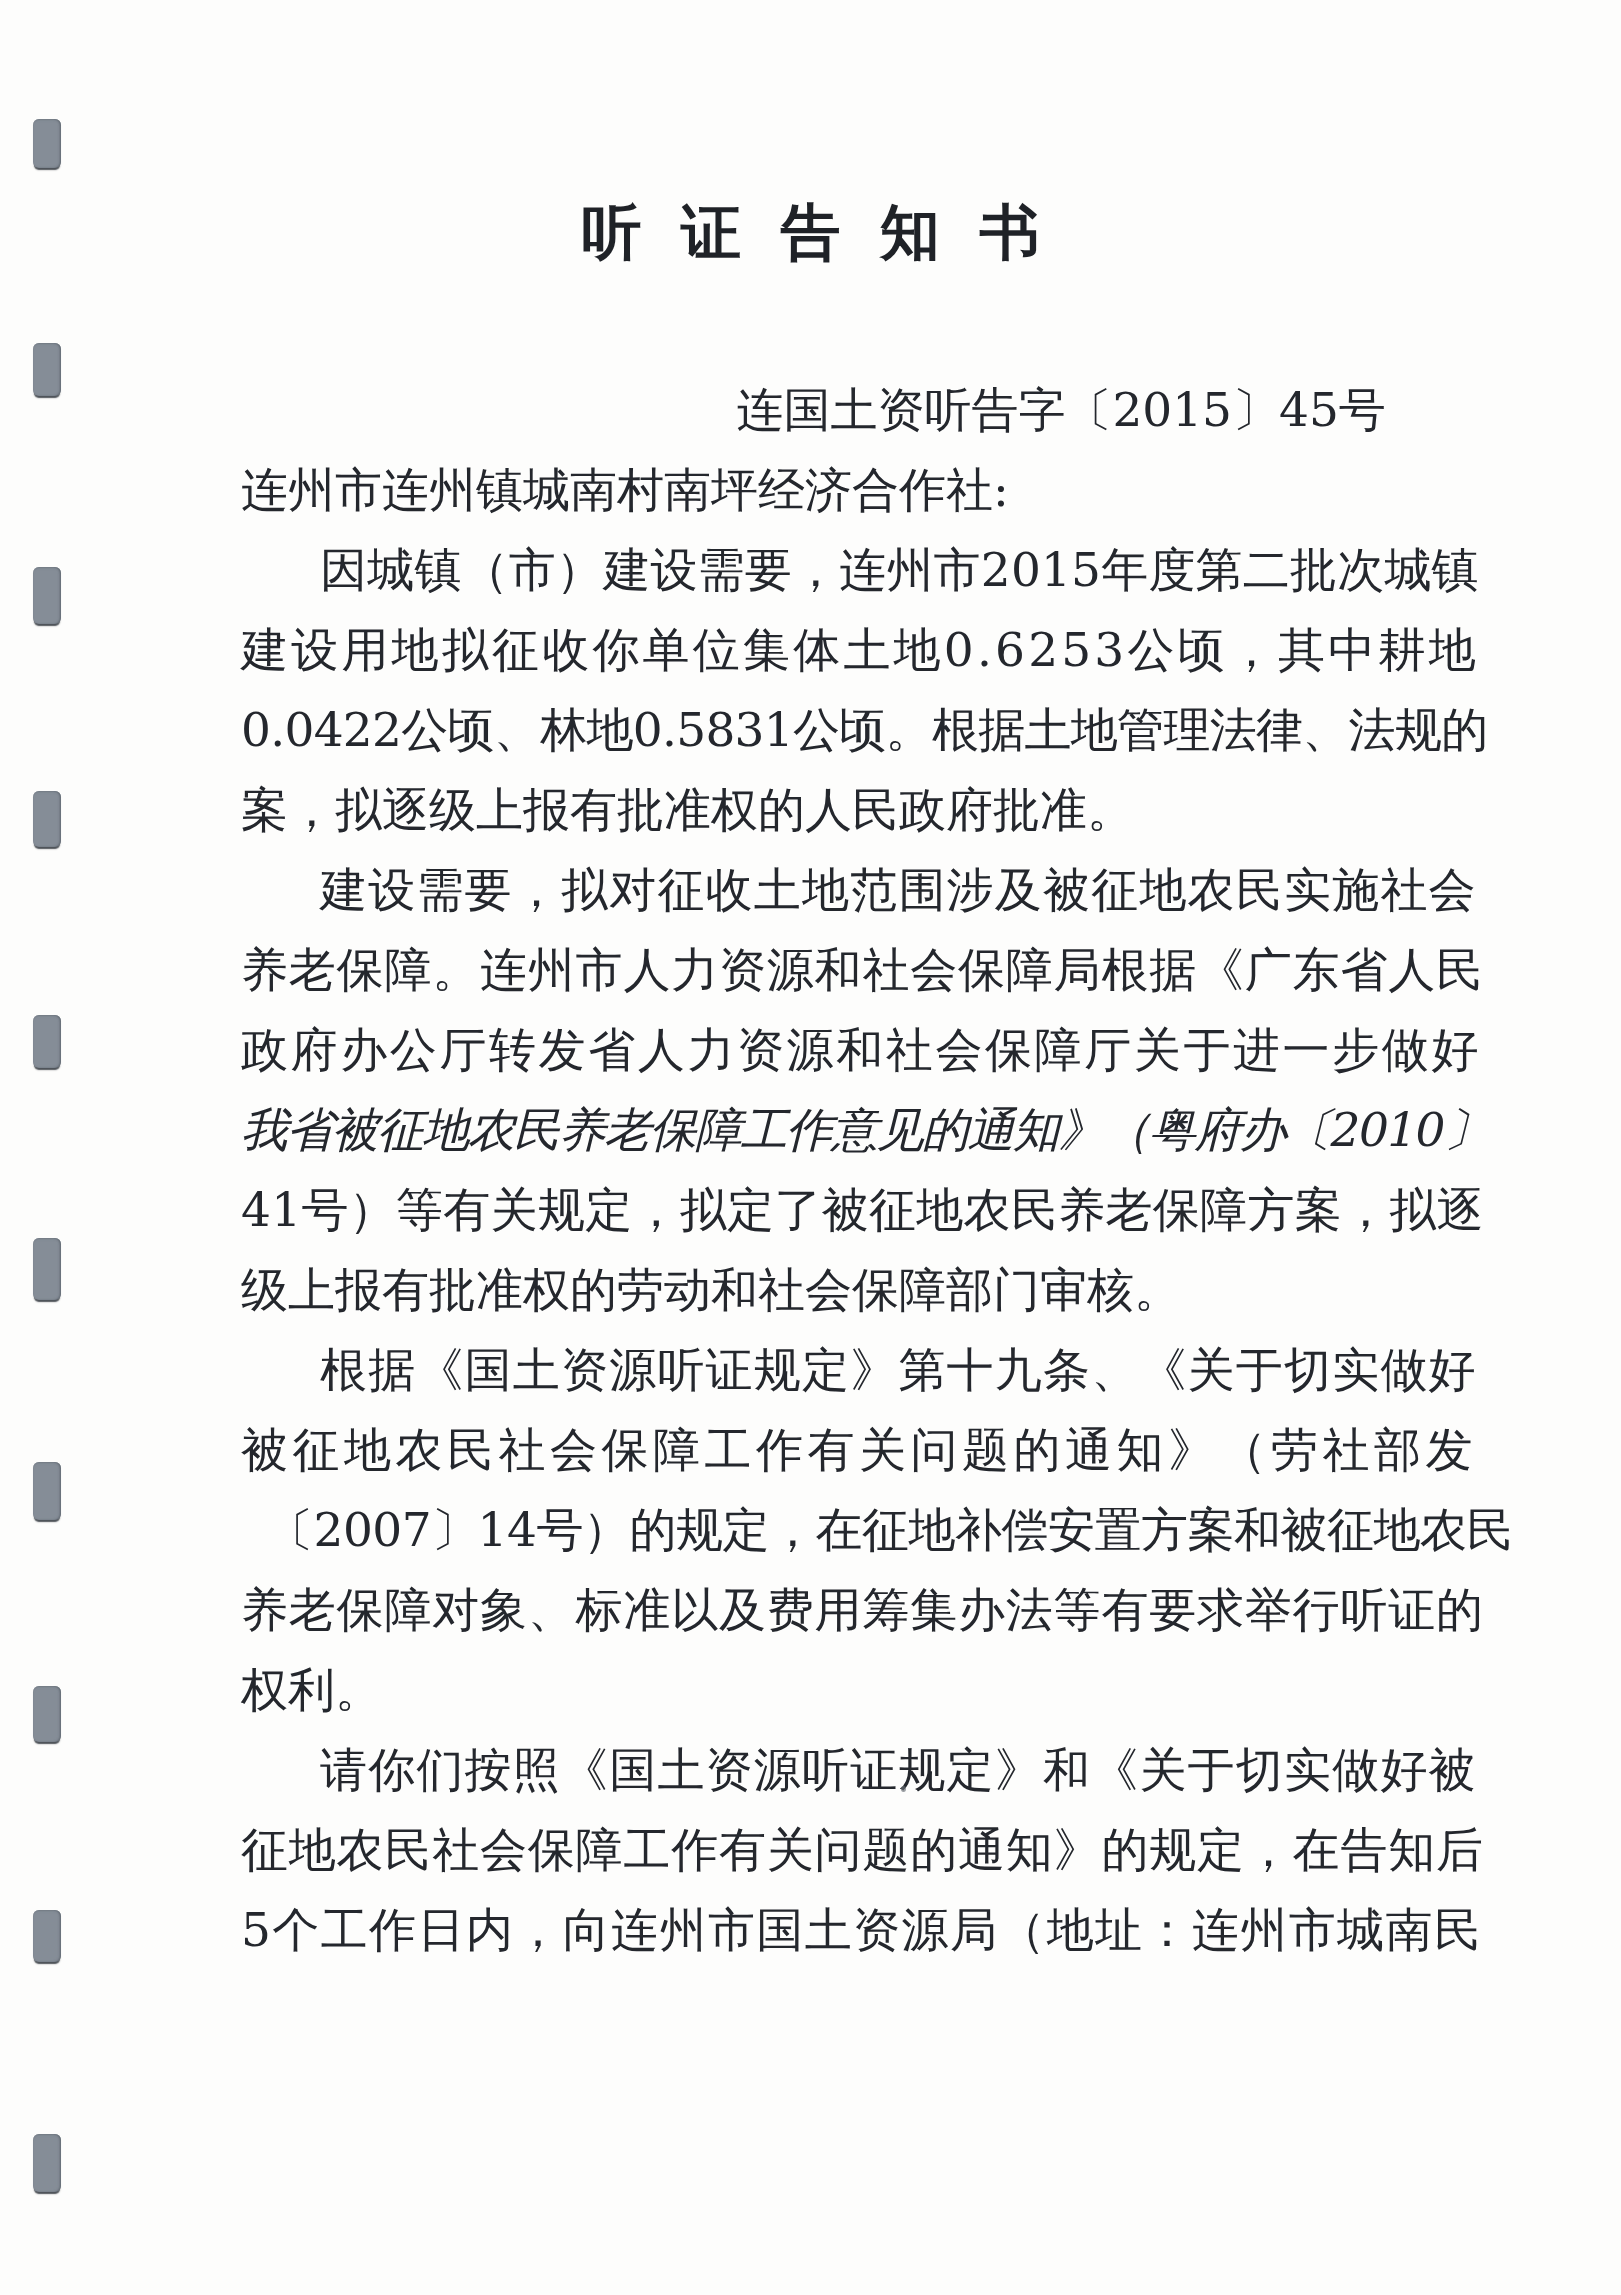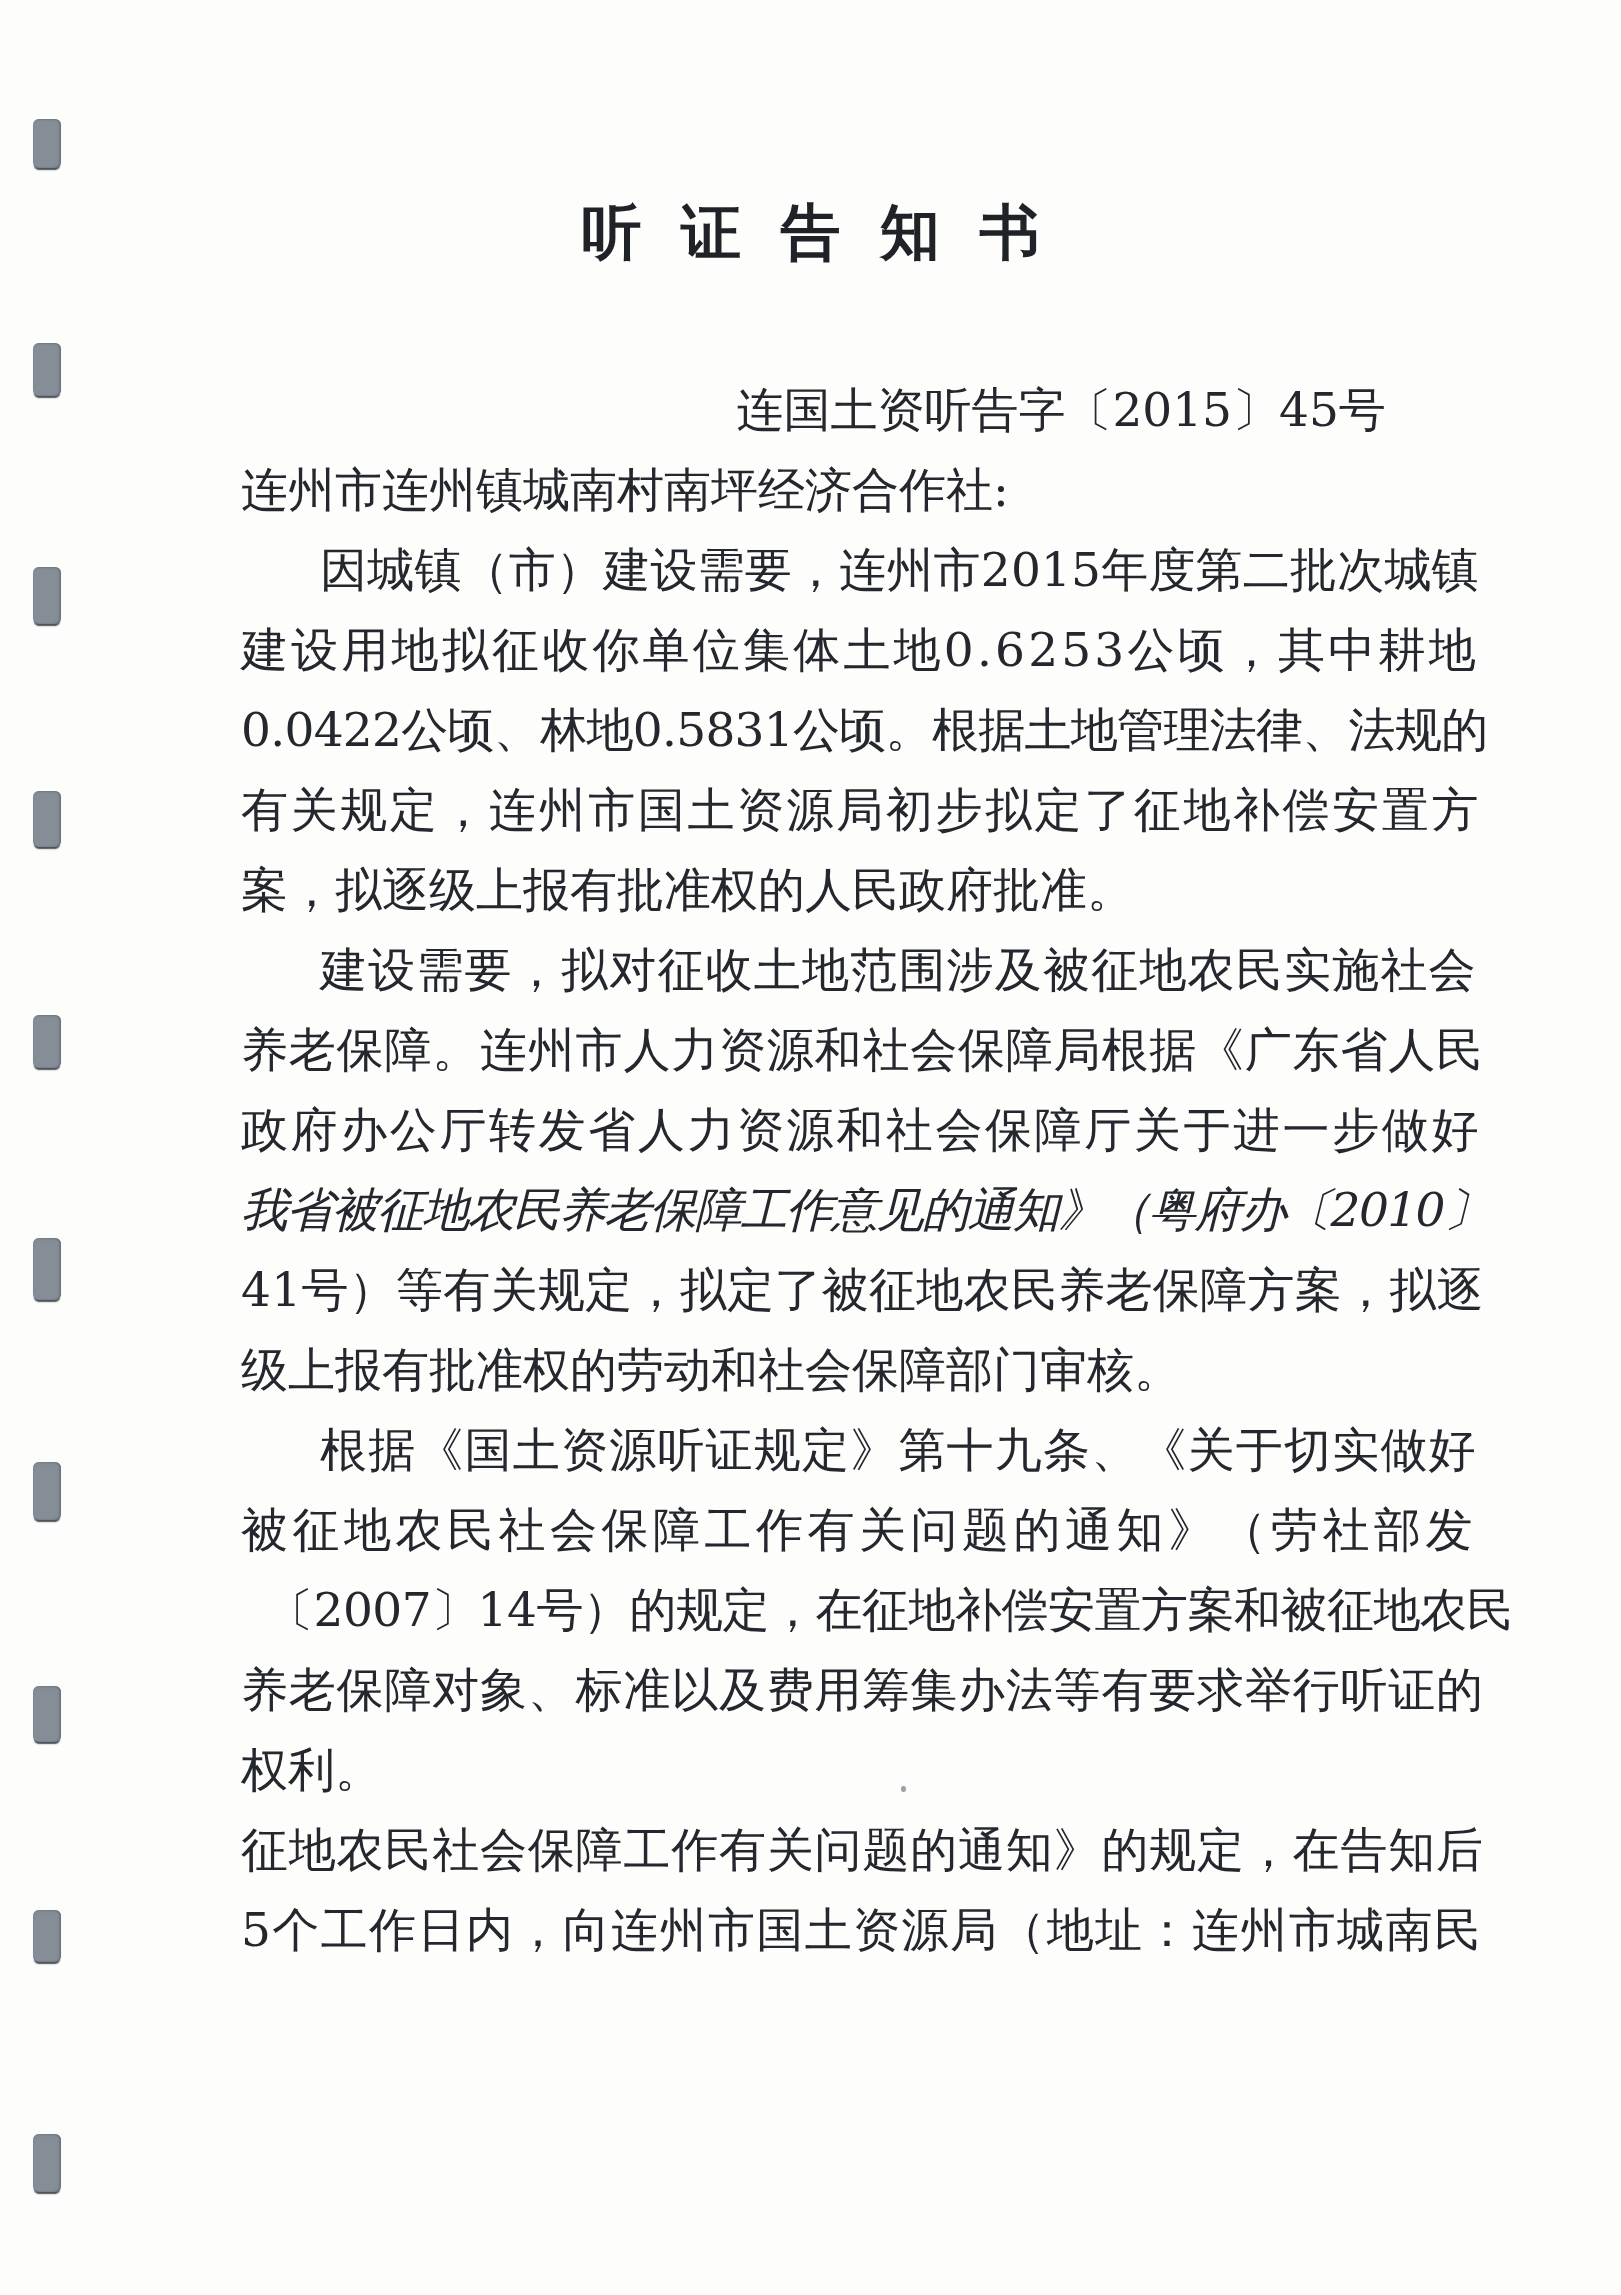--- a/index.html
+++ b/index.html
@@ -100,33 +100,33 @@
 
   <h1 class="title">听 证 告 知 书</h1>
 
   <div class="content">
     <div class="line ref"><span class="txt">连国土资听告字〔2015〕45号</span></div>
     <div class="line"><span class="txt">连州市连州镇城南村南坪经济合作社:</span></div>
     <div id="paras">
         <div class="line fill indent" style="letter-spacing: 0.2px;"><span class="txt">因城镇（市）建设需要，连州市2015年度第二批次城镇</span></div>
         <div class="line fill" style="letter-spacing: 3.2px;"><span class="txt">建设用地拟征收你单位集体土地0.6253公顷，其中耕地</span></div>
         <div class="line fill" style="letter-spacing: -0.7px;"><span class="txt">0.0422公顷、林地0.5831公顷。根据土地管理法律、法规的</span></div>
-        <div class="line fill" style="letter-spacing: 2.6px;"><span class="txt">有关规定，连州市国土资源局初步拟定了征地补偿安置方</span></div>
         <div class="line"><span class="txt">案，拟逐级上报有批准权的人民政府批准。</span></div>
         <div class="line fill indent" style="letter-spacing: 1.2px;"><span class="txt">建设需要，拟对征收土地范围涉及被征地农民实施社会</span></div>
         <div class="line fill" style="letter-spacing: 0.8px;"><span class="txt">养老保障。连州市人力资源和社会保障局根据《广东省人民</span></div>
         <div class="line fill" style="letter-spacing: 2.6px;"><span class="txt">政府办公厅转发省人力资源和社会保障厅关于进一步做好</span></div>
         <div class="line fill" style="letter-spacing: -1.6px; font-style: italic;"><span class="txt">我省被征地农民养老保障工作意见的通知》（粤府办〔2010〕</span></div>
         <div class="line fill" style="letter-spacing: 0.3px;"><span class="txt">41号）等有关规定，拟定了被征地农民养老保障方案，拟逐</span></div>
         <div class="line"><span class="txt">级上报有批准权的劳动和社会保障部门审核。</span></div>
         <div class="line fill indent" style="letter-spacing: 1.2px;"><span class="txt">根据《国土资源听证规定》第十九条、《关于切实做好</span></div>
         <div class="line fill" style="letter-spacing: 4.5px;"><span class="txt">被征地农民社会保障工作有关问题的通知》（劳社部发</span></div>
         <div class="line fill" style="letter-spacing: -0.5px; margin-left: 26px;"><span class="txt">〔2007〕14号）的规定，在征地补偿安置方案和被征地农民</span></div>
         <div class="line fill" style="letter-spacing: 0.8px; text-align: right;"><span class="txt">养老保障对象、标准以及费用筹集办法等有要求举行听证的</span></div>
         <div class="line"><span class="txt">权利。</span></div>
+        <div class="line fill indent" style="letter-spacing: 1.2px;"><span class="txt">请你们按照《国土资源听证规定》和《关于切实做好被</span></div>
         <div class="line fill" style="letter-spacing: 0.8px;"><span class="txt">征地农民社会保障工作有关问题的通知》的规定，在告知后</span></div>
         <div class="line fill" style="letter-spacing: 1.4px;"><span class="txt">5个工作日内，向连州市国土资源局（地址：连州市城南民</span></div>
       </div>
   </div>
 
   <div class="speck"></div>
 
 </div>
 
 

